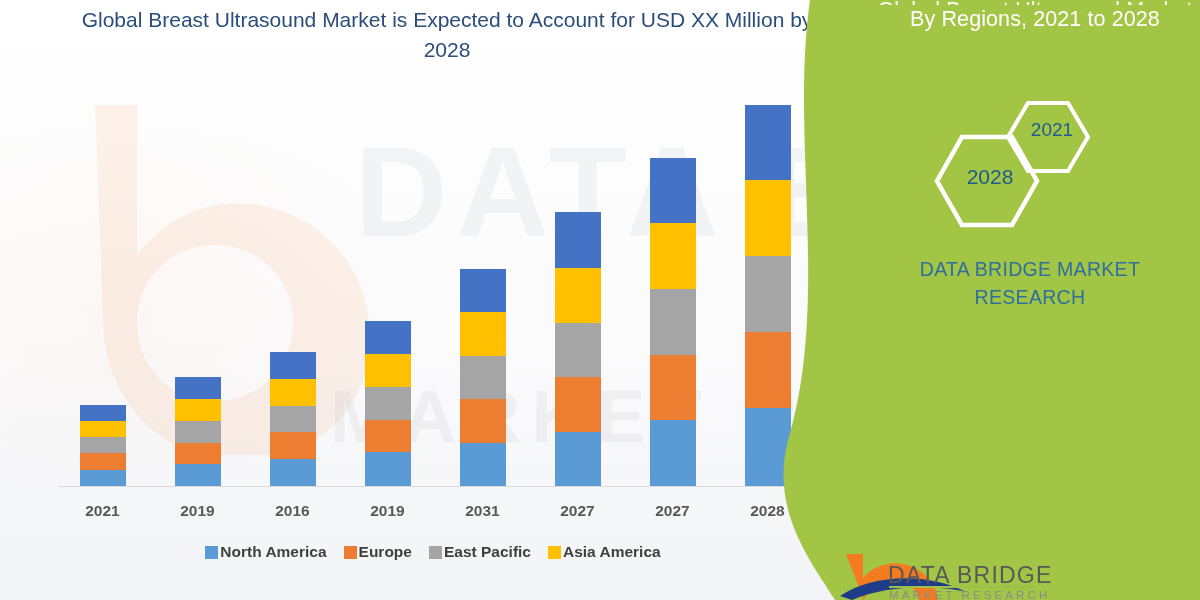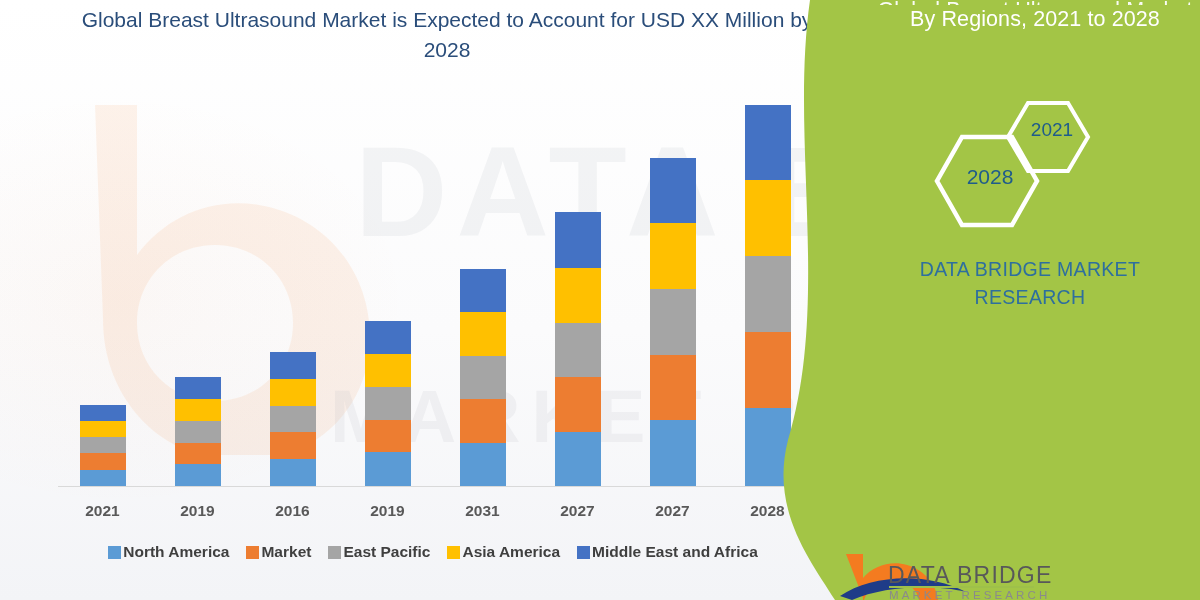--- a/index.html
+++ b/index.html
@@ -212,33 +212,29 @@
       <div class="xlabel">2027</div>
       <div class="xlabel">2028</div>
     </div>
   <div class="legend">
       <div class="legend-item">
         <span class="swatch" style="background: rgb(91, 155, 213);"></span>
         <span class="legend-label">North America</span>
       </div>
       <div class="legend-item">
         <span class="swatch" style="background: rgb(237, 125, 49);"></span>
-        <span class="legend-label">Market</span>
+        <span class="legend-label">Europe</span>
       </div>
       <div class="legend-item">
         <span class="swatch" style="background: rgb(165, 165, 165);"></span>
         <span class="legend-label">East Pacific</span>
       </div>
       <div class="legend-item">
         <span class="swatch" style="background: rgb(255, 192, 0);"></span>
         <span class="legend-label">Asia America</span>
-      </div>
-      <div class="legend-item">
-        <span class="swatch" style="background: rgb(68, 114, 196);"></span>
-        <span class="legend-label">Middle East and Africa</span>
       </div>
     </div>
 
   <div class="green-panel">
     <svg viewBox="0 0 420 600" preserveAspectRatio="none" xmlns="http://www.w3.org/2000/svg">
       <path d="M30 0 C 10 140, 50 300, 8 440 C -10 510, 30 560, 55 600 L420 600 L420 0 Z" fill="#A3C546"></path>
     </svg>
   </div>
 
   <div class="panel-title">

